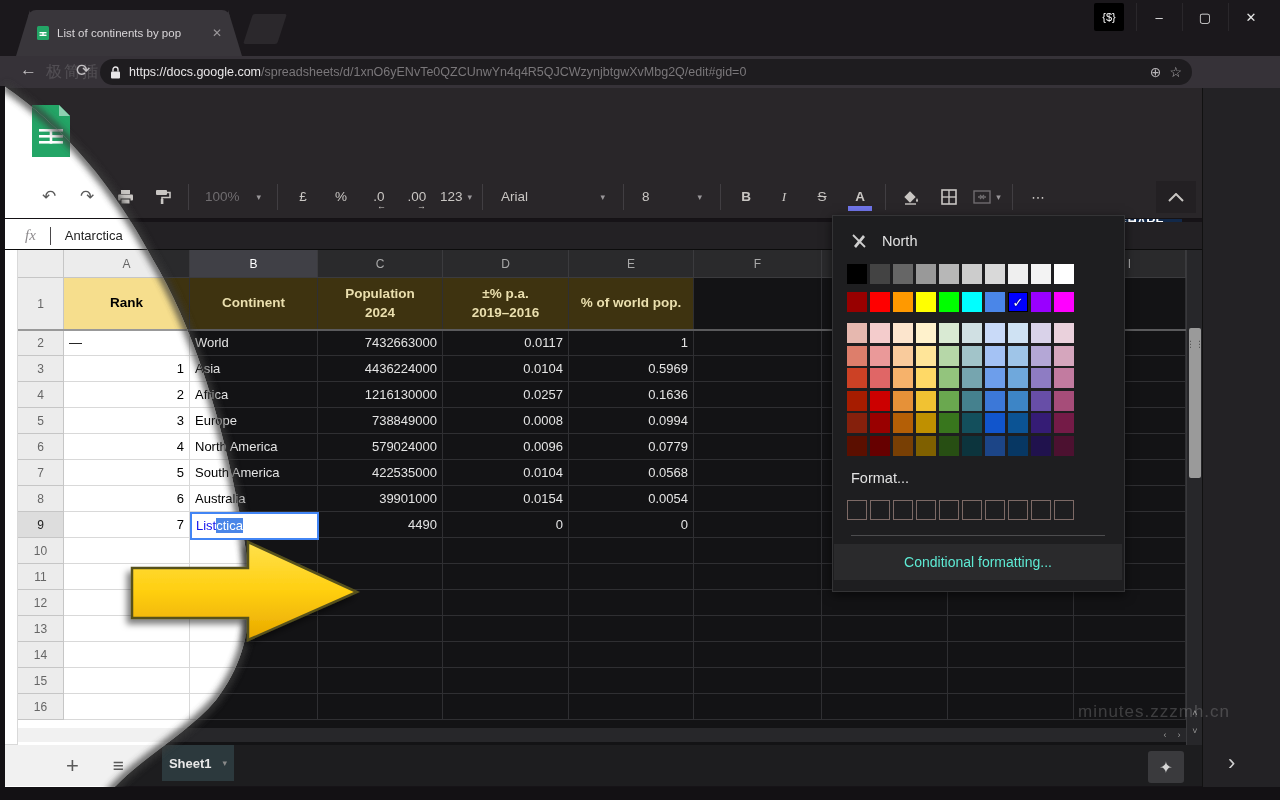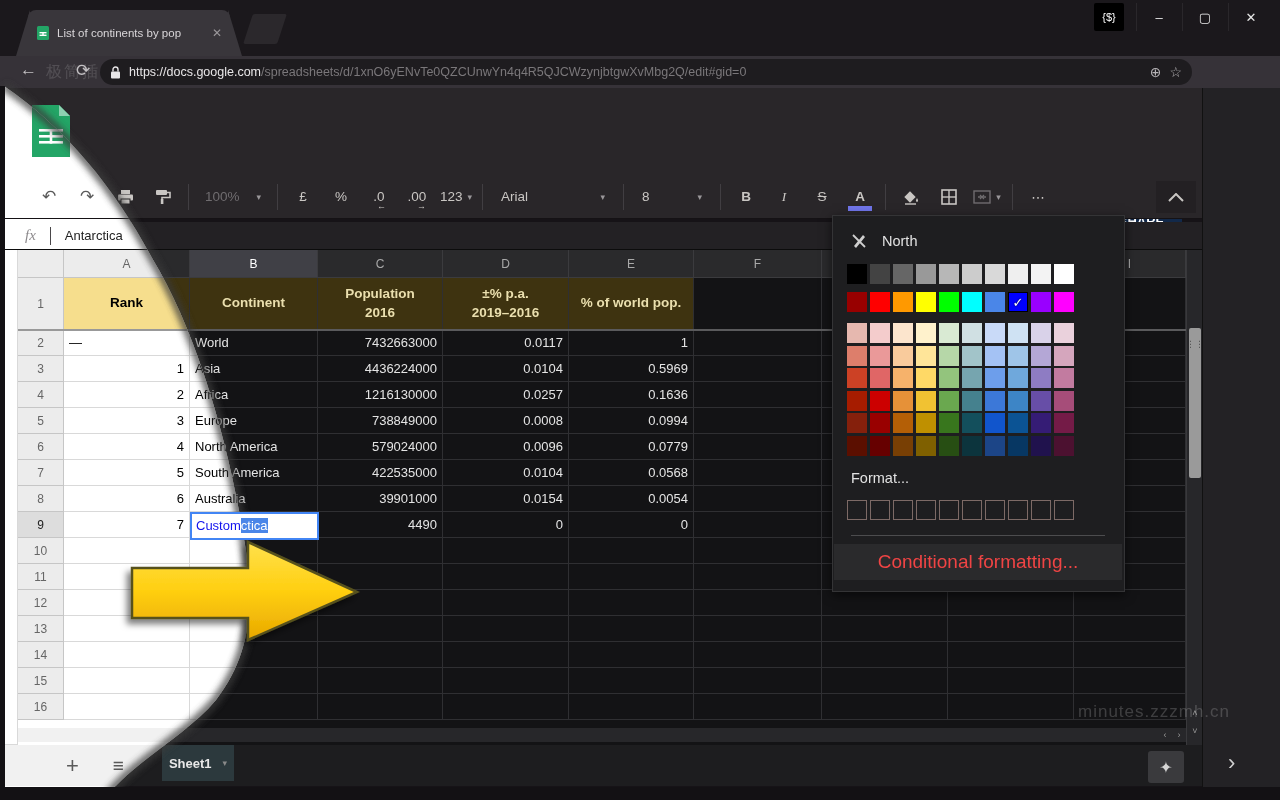--- a/index.html
+++ b/index.html
@@ -123,22 +123,22 @@
   
   .panel{left:832px;top:215px;width:291px;height:375px;background:#1e1e20;border:1px solid #343436;
          box-shadow:0 3px 10px rgba(0,0,0,.6);z-index:5;}
   .resetrow{position:absolute;left:18px;top:16px;display:flex;align-items:center;gap:14px;color:#e2e2e2;font-size:14.5px;}
   .swatch{position:absolute;width:20px;height:20px;box-sizing:border-box;}
   .swatch .chk{position:absolute;inset:0;display:flex;align-items:center;justify-content:center;
                color:#fff;font-size:13px;font-weight:bold;text-shadow:0 0 2px #000;border:1px solid #000;}
   .customlbl{position:absolute;left:18px;top:254px;color:#e2e2e2;font-size:14.5px;}
   .slot{position:absolute;width:20px;height:20px;box-sizing:border-box;border:1px solid #7d6a66;top:284px;}
   .paneldiv{position:absolute;left:18px;top:319px;width:254px;height:1px;background:#4c4c4e;}
-  .cfbtn{position:absolute;left:1px;top:328px;width:288px;height:36px;background:#2a2a2c;color:#ef4444;
-         font-size:19px;display:flex;align-items:center;justify-content:center;}
+  .cfbtn{position:absolute;left:1px;top:328px;width:288px;height:36px;background:#2a2a2c;color:#5eead4;
+         font-size:14px;display:flex;align-items:center;justify-content:center;}
   
   #boundary-shadow{position:absolute;inset:0;z-index:12;pointer-events:none;}
   #editcell{left:190px;top:512px;width:129px;height:28px;background:#fff;border:2px solid #4285f4;
             box-sizing:border-box;z-index:14;font-size:13px;line-height:23px;padding-left:4px;white-space:nowrap;}
   #editcell .t1{color:#1212ee;}
   #editcell .t2{color:#fff;background:#4a86e8;}
   .wm-br{left:1078px;top:702px;color:rgba(220,220,220,0.22);font-size:17px;z-index:15;letter-spacing:1px;}
   #arrow{position:absolute;inset:0;z-index:16;pointer-events:none;}
   .frame-left{left:0;top:86px;width:5px;height:714px;background:#131114;z-index:20;}
   .frame-bottom{left:0;top:787px;width:1280px;height:13px;background:#131114;z-index:20;}
@@ -354,21 +354,21 @@
           <div class="hdrcell cell" style="left: 18px; top: 288px; width: 46px; height: 26px; line-height: 26px; position: absolute;">10</div>
           <div class="hdrcell cell" style="left: 18px; top: 314px; width: 46px; height: 26px; line-height: 26px; position: absolute;">11</div>
           <div class="hdrcell cell" style="left: 18px; top: 340px; width: 46px; height: 26px; line-height: 26px; position: absolute;">12</div>
           <div class="hdrcell cell" style="left: 18px; top: 366px; width: 46px; height: 26px; line-height: 26px; position: absolute;">13</div>
           <div class="hdrcell cell" style="left: 18px; top: 392px; width: 46px; height: 26px; line-height: 26px; position: absolute;">14</div>
           <div class="hdrcell cell" style="left: 18px; top: 418px; width: 46px; height: 26px; line-height: 26px; position: absolute;">15</div>
           <div class="hdrcell cell" style="left: 18px; top: 444px; width: 46px; height: 26px; line-height: 26px; position: absolute;">16</div>
           <div class="cell row1cell" style="left: 64px; top: 28px; width: 126px; height: 52px; line-height: 1.35; position: absolute;">Rank</div>
           <div class="cell row1cell" style="left: 190px; top: 28px; width: 128px; height: 52px; line-height: 1.35; position: absolute;">Continent</div>
           <div class="cell row1cell" style="left: 318px; top: 28px; width: 125px; height: 52px; line-height: 1.35; position: absolute;">Population
-2016</div>
+2024</div>
           <div class="cell row1cell" style="left: 443px; top: 28px; width: 126px; height: 52px; line-height: 1.35; position: absolute;">±% p.a.
 2019–2016</div>
           <div class="cell row1cell" style="left: 569px; top: 28px; width: 125px; height: 52px; line-height: 1.35; position: absolute;">% of world pop.</div>
           <div class="cell" style="left: 694px; top: 28px; width: 128px; height: 52px; line-height: 52px; position: absolute;"></div>
           <div class="cell" style="left: 822px; top: 28px; width: 126px; height: 52px; line-height: 52px; position: absolute;"></div>
           <div class="cell" style="left: 948px; top: 28px; width: 126px; height: 52px; line-height: 52px; position: absolute;"></div>
           <div class="cell" style="left: 1074px; top: 28px; width: 112px; height: 52px; line-height: 52px; position: absolute;"></div>
           <div class="cell txt" style="left: 64px; top: 80px; width: 126px; height: 26px; line-height: 26px; position: absolute;">—</div>
           <div class="cell txt" style="left: 190px; top: 80px; width: 128px; height: 26px; line-height: 26px; position: absolute;">World</div>
           <div class="cell num" style="left: 318px; top: 80px; width: 125px; height: 26px; line-height: 26px; position: absolute;">7432663000</div>
@@ -1047,21 +1047,21 @@
   <svg id="boundary-shadow" width="1280" height="800">
     <defs>
         <filter id="bl">
           <feGaussianBlur stdDeviation="3"></feGaussianBlur>
         </filter>
       </defs>
     <path d="M 4 86 C 66 128 116 190 152 258 C 196 330 228 440 243 534 C 257 604 250 656 216 700 C 186 736 132 762 104 800" fill="none" stroke="#3a3a3a" stroke-width="9" opacity="0.75" filter="url(#bl)"></path>
   </svg>
 
   <div class="abs" id="editcell">
-    <span class="t1">Custom</span><span class="t2">ctica</span>
+    <span class="t1">List</span><span class="t2">ctica</span>
   </div>
 
   <div class="abs wm-br">minutes.zzzmh.cn</div>
 
   <svg id="arrow" width="1280" height="800">
     <defs>
       <linearGradient id="gold" x1="0" y1="0" x2="0" y2="1">
         <stop offset="0" stop-color="#ffe14d"></stop>
           <stop offset="0.5" stop-color="#ffcf10"></stop>
           <stop offset="1" stop-color="#e8a800"></stop>

